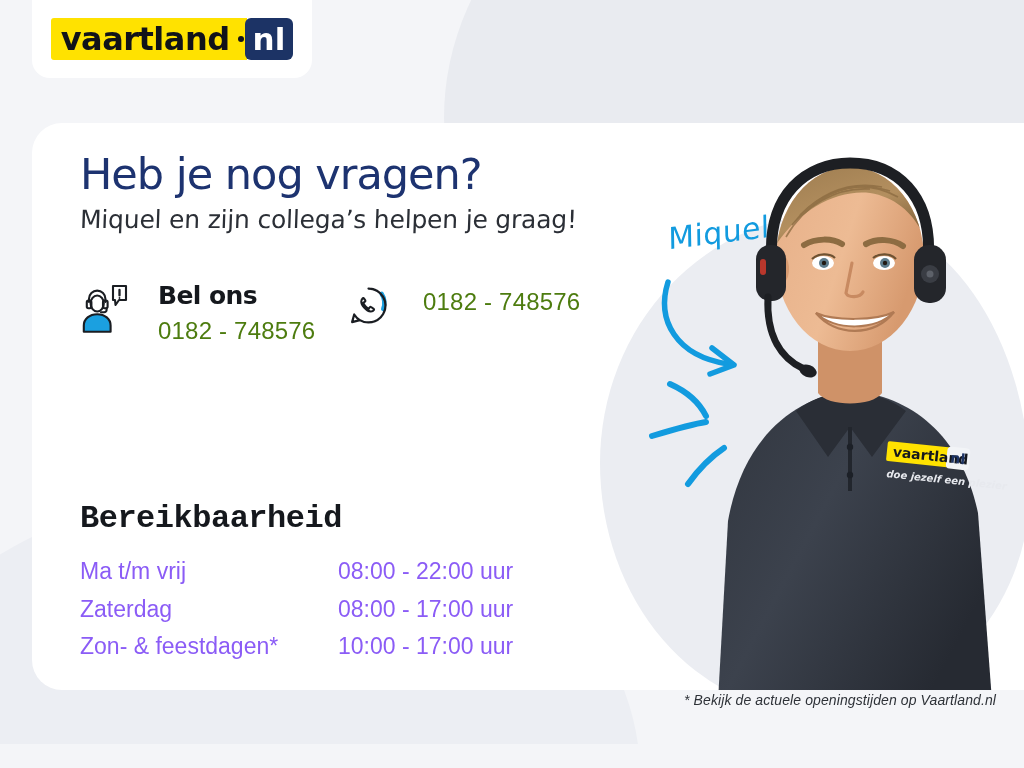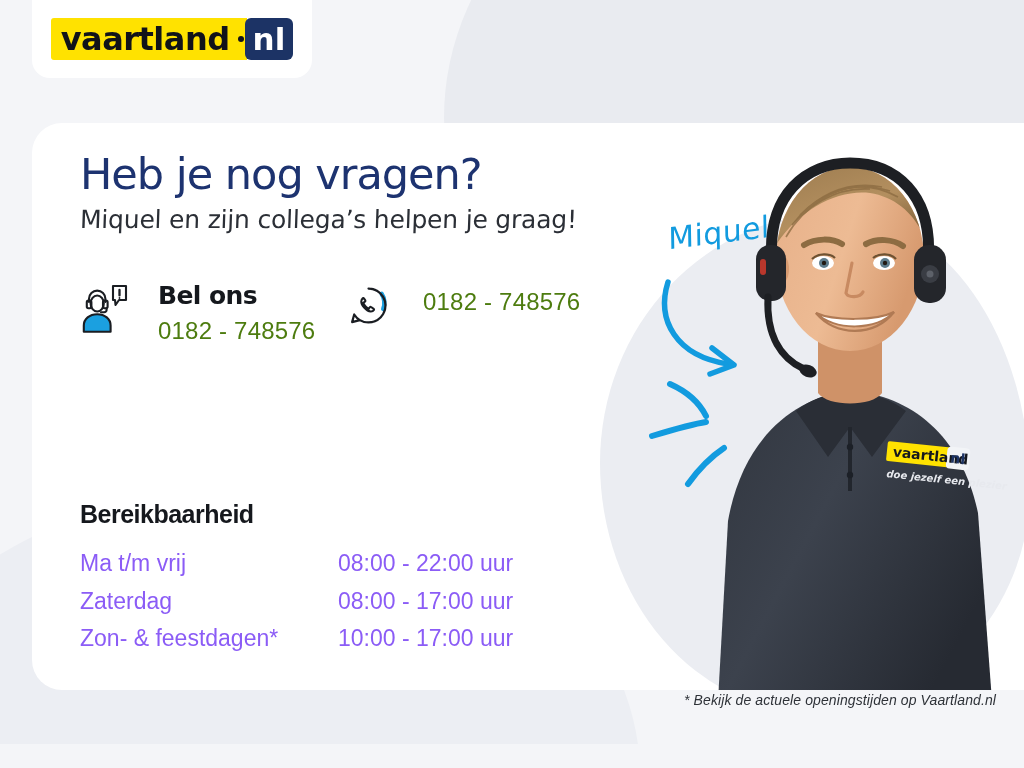--- a/index.html
+++ b/index.html
@@ -113,22 +113,22 @@
   }
   .contact-value{
     font-family:"Liberation Sans", sans-serif;
     font-size:24px;color:#4d7c0f;
     letter-spacing:0.2px;line-height:1.3;margin:4px 0 0 0;
   }
 
   
   .hours{position:absolute;left:80px;top:500px;width:520px;}
   .hours-title{
-    font-family:Liberation Sans, sans-serif;
-    font-weight:700;font-size:25px;color:#15181d;
+    font-family:Liberation Mono, monospace;
+    font-weight:700;font-size:32px;color:#15181d;
     letter-spacing:-0.5px;margin:0 0 16px 0;
   }
   .hours-table{width:470px;border-collapse:collapse;}
   .hours-table td{
     font-family:"Liberation Sans", sans-serif;
     font-size:23px;color:#8b5cf6;
     padding:3px 0;line-height:1.38;
     vertical-align:top;
   }
   .hours-table td.day{width:258px;}

